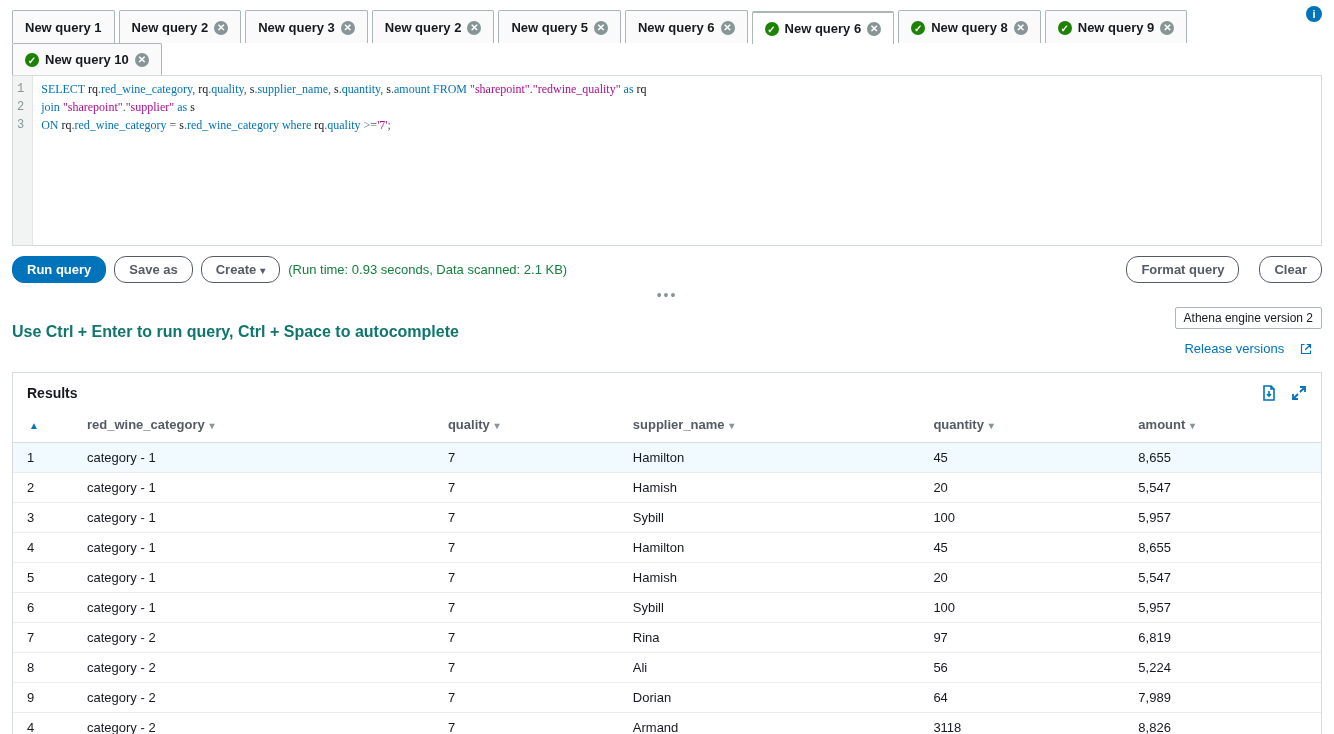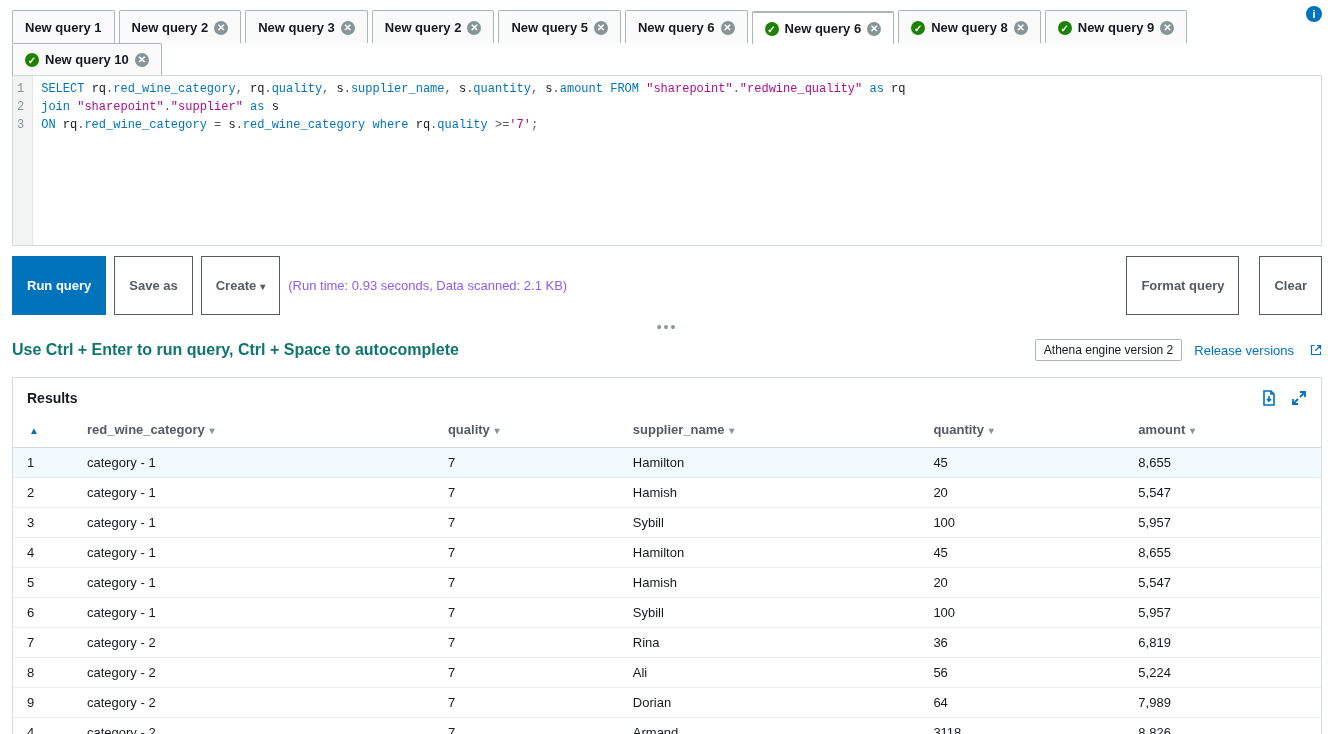--- a/index.html
+++ b/index.html
@@ -9,39 +9,39 @@
   .info-icon { position: absolute; top: 6px; right: 12px; width: 16px; height: 16px; border-radius: 50%; background: #0073bb; color: #fff; text-align: center; font-size: 11px; line-height: 16px; font-weight: bold; cursor: pointer; }
 
   .tabs { display: flex; flex-wrap: wrap; border-bottom: 1px solid #d5dbdb; gap: 0; }
   .tab { display: flex; align-items: flex-end; gap: 6px; padding: 8px 12px; border: 1px solid #aab7b8; border-bottom: none; background: #fafafa; font-size: 13px; font-weight: bold; cursor: pointer; margin-right: 4px; border-radius: 2px 2px 0 0; }
   .tab.active { background: #fff; border-top: 2px solid #ec7211; border-color: #aab7b8; position: relative; top: 1px; }
   .tab .status { width: 14px; height: 14px; border-radius: 50%; background: #1d8102; color: #fff; display: inline-flex; align-items: center; justify-content: center; font-size: 10px; }
   .tab .close { width: 14px; height: 14px; border-radius: 50%; background: #879596; color: #fff; display: inline-flex; align-items: center; justify-content: center; font-size: 10px; line-height: 1; }
 
   .editor-wrap { border: 1px solid #d5dbdb; border-top: none; height: 170px; display: flex; font-family: Monaco, "Courier New", monospace; font-size: 12px; line-height: 18px; }
   .gutter { background: #f2f3f3; color: #879596; text-align: right; padding: 4px 8px 4px 4px; border-right: 1px solid #e4e4e4; user-select: none; }
-  .code { padding: 4px 8px; white-space: pre; overflow: auto; flex: 1; }
+  .code { padding: 4px 8px; white-space: pre; overflow: auto; flex: 1; font-family: Liberation Serif, serif; }
   .kw { color: #0073bb; font-weight: normal; }
   .id { color: #16191f; }
   .str { color: #aa0d91; }
   .fn { color: #0073bb; }
   .punct { color: #545b64; }
 
   .toolbar { display: flex; align-items: center; gap: 8px; padding: 10px 0 6px; position: relative; }
-  .btn { padding: 21px 14px; border: 1px solid #545b64; border-radius: 0; background: #fff; font-weight: bold; font-size: 13px; cursor: pointer; color: #545b64; }
+  .btn { padding: 5px 14px; border: 1px solid #545b64; border-radius: 12px; background: #fff; font-weight: bold; font-size: 13px; cursor: pointer; color: #545b64; }
   .btn.primary { background: #0073bb; border-color: #0073bb; color: #fff; }
   .btn .caret { display: inline-block; margin-left: 4px; font-size: 10px; }
-  .run-info { color: #8b5cf6; font-size: 13px; }
+  .run-info { color: #15803d; font-size: 13px; }
   .toolbar-right { margin-left: auto; display: flex; gap: 20px; }
 
   .drag-handle { text-align: center; color: #879596; font-size: 14px; letter-spacing: 2px; margin-top: -2px; cursor: row-resize; }
 
   .sub-bar { display: flex; align-items: center; gap: 12px; padding: 4px 0 10px; }
   .hint { color: #0f766e; font-size: 16px; font-weight: bold; }
-  .sub-bar-right { margin-left: auto; display: flex; align-items: center; gap: 12px; }
+  .sub-bar-right { margin-left: auto; display: flex; align-items: center; gap: 12px; flex-direction: column; }
   .engine-badge { border: 1px solid #aab7b8; padding: 3px 8px; font-size: 12px; border-radius: 2px; background: #fff; }
   .link { color: #0073bb; text-decoration: none; font-size: 13px; display: inline-flex; align-items: center; gap: 16px; }
   .ext-icon { width: 12px; height: 12px; }
 
   .results-panel { border: 1px solid #d5dbdb; margin-top: 6px; }
   .results-header { display: flex; align-items: center; padding: 12px 14px 6px; gap: 28px; }
   .results-title { font-weight: bold; font-size: 14px; }
   .results-actions { margin-left: auto; display: flex; gap: 14px; }
   .icon-btn { color: #0073bb; cursor: pointer; display: inline-flex; }
 
@@ -215,21 +215,21 @@
             <td>7</td>
             <td>Sybill</td>
             <td>100</td>
             <td>5,957</td>
           </tr>
           <tr>
             <td class="idx-col">7</td>
             <td>category - 2</td>
             <td>7</td>
             <td>Rina</td>
-            <td>36</td>
+            <td>97</td>
             <td>6,819</td>
           </tr>
           <tr>
             <td class="idx-col">8</td>
             <td>category - 2</td>
             <td>7</td>
             <td>Ali</td>
             <td>56</td>
             <td>5,224</td>
           </tr>

